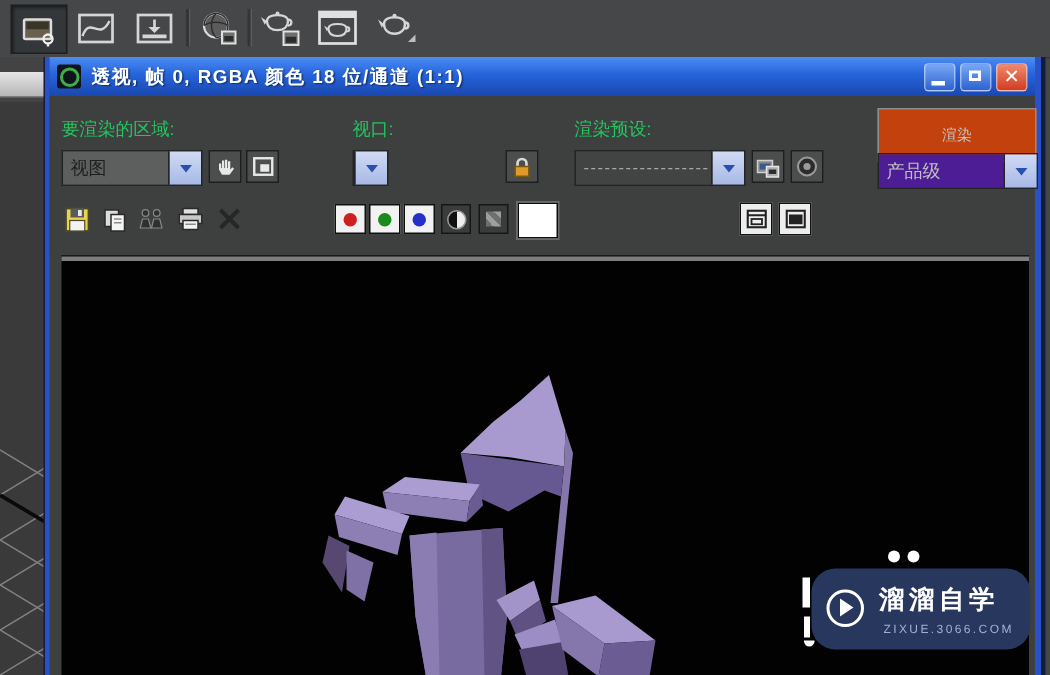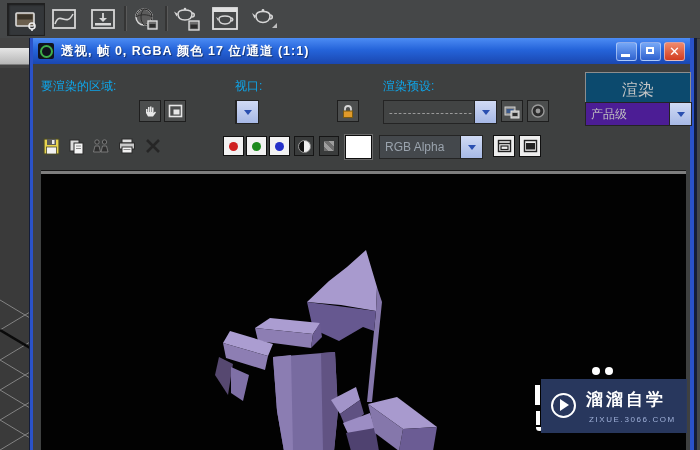--- a/index.html
+++ b/index.html
@@ -26,46 +26,46 @@
               text-shadow:1px 1px 1px rgba(0,0,0,.45);flex:1 1 auto;overflow:hidden}
   .wbtn{width:21px;height:19px;border-radius:3px;margin-left:3px;position:relative;flex:0 0 auto;
         background:linear-gradient(#76a8f7,#2f62cf);border:1px solid rgba(220,232,255,.55);box-sizing:border-box}
   .wbtn.close{background:linear-gradient(#f08a6c,#d23c20)}
   .wbtn .mingl{position:absolute;left:4px;bottom:3px;width:9px;height:3px;background:#fff}
   .wbtn .maxgl{position:absolute;left:5px;top:4px;width:8px;height:7px;border:2px solid #fff;box-sizing:border-box}
   .wbtn .xgl{position:absolute;left:0;top:0;width:100%;height:100%;color:#fff;font-size:13px;font-weight:bold;
              display:flex;align-items:center;justify-content:center}
 
   .panel{position:absolute;left:0;top:26px;right:0;height:106px;background:#3e4040}
-  .plabel{position:absolute;font-size:12px;color:#0ea5e9;white-space:nowrap}
+  .plabel{position:absolute;font-size:12px;color:#22c55e;white-space:nowrap}
   .combo{position:absolute;height:22px;display:flex;border:1px solid #242424;box-sizing:content-box}
   .combo .field{height:22px;font-size:12px;display:flex;align-items:center;padding-left:5px;box-sizing:border-box;overflow:hidden;white-space:nowrap}
   .combo .arrow{width:21px;height:22px;background:linear-gradient(#d0daf4,#a7b9e6);border-left:1px solid #242424;
                 display:flex;align-items:center;justify-content:center}
   .combo .arrow b{width:0;height:0;border-left:4px solid transparent;border-right:4px solid transparent;border-top:5px solid #2a4fb0}
   .fgray{background:#5d5f5f;color:#1f1f1f}
   .fdark{background:#4c1d95;color:#c0c0c0}
   .fdash{background:#424444;color:#a7a7a7;letter-spacing:1px}
   .falpha{background:#44484c;color:#9aa3ad}
   .sqbtn{position:absolute;width:22px;height:22px;background:#4c4e4e;border:1px solid #1e1e1e;box-sizing:border-box;
          display:flex;align-items:center;justify-content:center}
-  .render-btn{position:absolute;left:552px;top:8px;width:106px;height:36px;background:#0c4a6e;border:1px solid #8d8d8d;
-              color:#c6c6c6;font-size:16px;display:flex;align-items:center;justify-content:center;box-sizing:border-box}
+  .render-btn{position:absolute;left:552px;top:8px;width:106px;height:36px;background:#c2410c;border:1px solid #8d8d8d;
+              color:#c6c6c6;font-size:10px;display:flex;align-items:center;justify-content:center;box-sizing:border-box}
   .chanbtn{position:absolute;top:72px;width:21px;height:20px;background:#f2f2f2;border:1px solid #101010;box-sizing:border-box;
            display:flex;align-items:center;justify-content:center}
   .chanbtn i{display:block;width:9px;height:9px;border-radius:50%}
   .darkbtn{position:absolute;top:72px;width:20px;height:20px;background:#3a3c3c;border:1px solid #161616;box-sizing:border-box;
            display:flex;align-items:center;justify-content:center}
   .whitebtn{position:absolute;top:71px;width:22px;height:22px;background:#ededed;border:1px solid #101010;box-sizing:border-box;
             display:flex;align-items:center;justify-content:center}
   .rowicon{position:absolute;top:72px;width:20px;height:20px;display:flex;align-items:center;justify-content:center}
 
   .image{position:absolute;left:8px;top:132px;width:645px;height:280px;background:#020202;border-top:1px solid #191919}
   .image .topstrip{position:absolute;left:0;top:0;width:100%;height:3px;background:#7e7e7e}
-  .wm{position:absolute;left:500px;top:208px;width:146px;height:54px;background:rgba(41,57,96,.97);border-radius:0}
+  .wm{position:absolute;left:500px;top:208px;width:146px;height:54px;background:rgba(41,57,96,.97);border-radius:16px}
   .wm .play{position:absolute;left:10px;top:14px;width:25px;height:25px;border:2.5px solid #fff;border-radius:50%;box-sizing:border-box}
   .wm .play i{position:absolute;left:7px;top:4px;width:0;height:0;border-left:9px solid #fff;border-top:6px solid transparent;border-bottom:6px solid transparent}
   .wm .brand{position:absolute;left:45px;top:9px;color:#fff;font-size:17px;font-weight:bold;letter-spacing:3px;white-space:nowrap}
   .wm .site{position:absolute;left:48px;top:36px;color:#9fb0d8;font-size:8px;letter-spacing:1.6px;text-transform:uppercase;white-space:nowrap}
   .wdot{position:absolute;width:8px;height:8px;border-radius:50%;background:#fff}
   .wbar{position:absolute;background:#fff}
 </style>
 </head>
 <body>
 
@@ -154,38 +154,44 @@
       </svg>
     </div>
   </div>
 
   <div class="win">
 
     <div class="titlebar">
       <span class="win-ico">
           <i></i>
         </span>
-      <span class="title-text">透视, 帧 0, RGBA 颜色 17 位/通道 (1:1)</span>
+      <span class="title-text">透视, 帧 0, RGBA 颜色 18 位/通道 (1:1)</span>
       <span class="wbtn">
           <i class="mingl"></i>
         </span>
       <span class="wbtn">
           <i class="maxgl"></i>
         </span>
       <span class="wbtn close">
           <i class="xgl">✕</i>
         </span>
     </div>
 
     <div class="panel">
 
       <span class="plabel" style="left:8px;top:14px">要渲染的区域:</span>
       <span class="plabel" style="left:202px;top:14px">视口:</span>
       <span class="plabel" style="left:350px;top:14px">渲染预设:</span>
 
+      <div class="combo" style="left:8px;top:36px">
+        <span class="field fgray" style="width:70px">视图</span>
+        <span class="arrow">
+            <b></b>
+          </span>
+      </div>
 
       <div class="sqbtn" style="left:106px;top:36px">
         <svg width="15" height="15" viewBox="0 0 15 15">
           <path d="M3,9 L3,5 L4.5,5 L4.5,8 L5,8 L5,3 L6.5,3 L6.5,8 L7,8 L7,2.5 L8.5,2.5 L8.5,8 L9,8 L9,3.5 L10.5,3.5 L10.5,9 L12,7.5 L13,8.5 L10,12.5 L5,12.5 Z" fill="#e8e8e8"></path>
         </svg>
       </div>
 
       <div class="sqbtn" style="left:131px;top:36px">
         <svg width="15" height="14" viewBox="0 0 15 14">
           <rect x="1.5" y="1.5" width="12" height="11" fill="none" stroke="#e8e8e8" stroke-width="1.6"></rect>
@@ -287,26 +293,20 @@
 
       <div class="darkbtn" style="left:261px">
         <span style="width:11px;height:11px;border-radius:50%;border:1px solid #999;background:linear-gradient(90deg,#111 50%,#efefef 50%)"></span>
       </div>
       <div class="darkbtn" style="left:286px">
         <span style="width:10px;height:10px;background:linear-gradient(45deg,#6f6f6f 25%,#9e9e9e 25%,#9e9e9e 50%,#6f6f6f 50%,#6f6f6f 75%,#9e9e9e 75%)"></span>
       </div>
 
       <div style="position:absolute;left:312px;top:71px;width:25px;height:22px;background:#ffffff;border:1px solid #0e0e0e;box-shadow:0 0 0 1px #6a6a6a"></div>
 
-      <div class="combo" style="left:346px;top:71px">
-        <span class="field falpha" style="width:80px">RGB Alpha</span>
-        <span class="arrow">
-            <b></b>
-          </span>
-      </div>
 
       <div class="whitebtn" style="left:460px">
         <svg width="15" height="14" viewBox="0 0 15 14">
           <rect x="1.5" y="1.5" width="12" height="11" fill="none" stroke="#222" stroke-width="1.4"></rect>
           <line x1="1.5" y1="4.5" x2="13.5" y2="4.5" stroke="#222" stroke-width="1.4"></line>
           <rect x="4" y="7" width="7" height="3.5" fill="none" stroke="#222" stroke-width="1.2"></rect>
         </svg>
       </div>
       <div class="whitebtn" style="left:486px">
         <svg width="15" height="14" viewBox="0 0 15 14">

